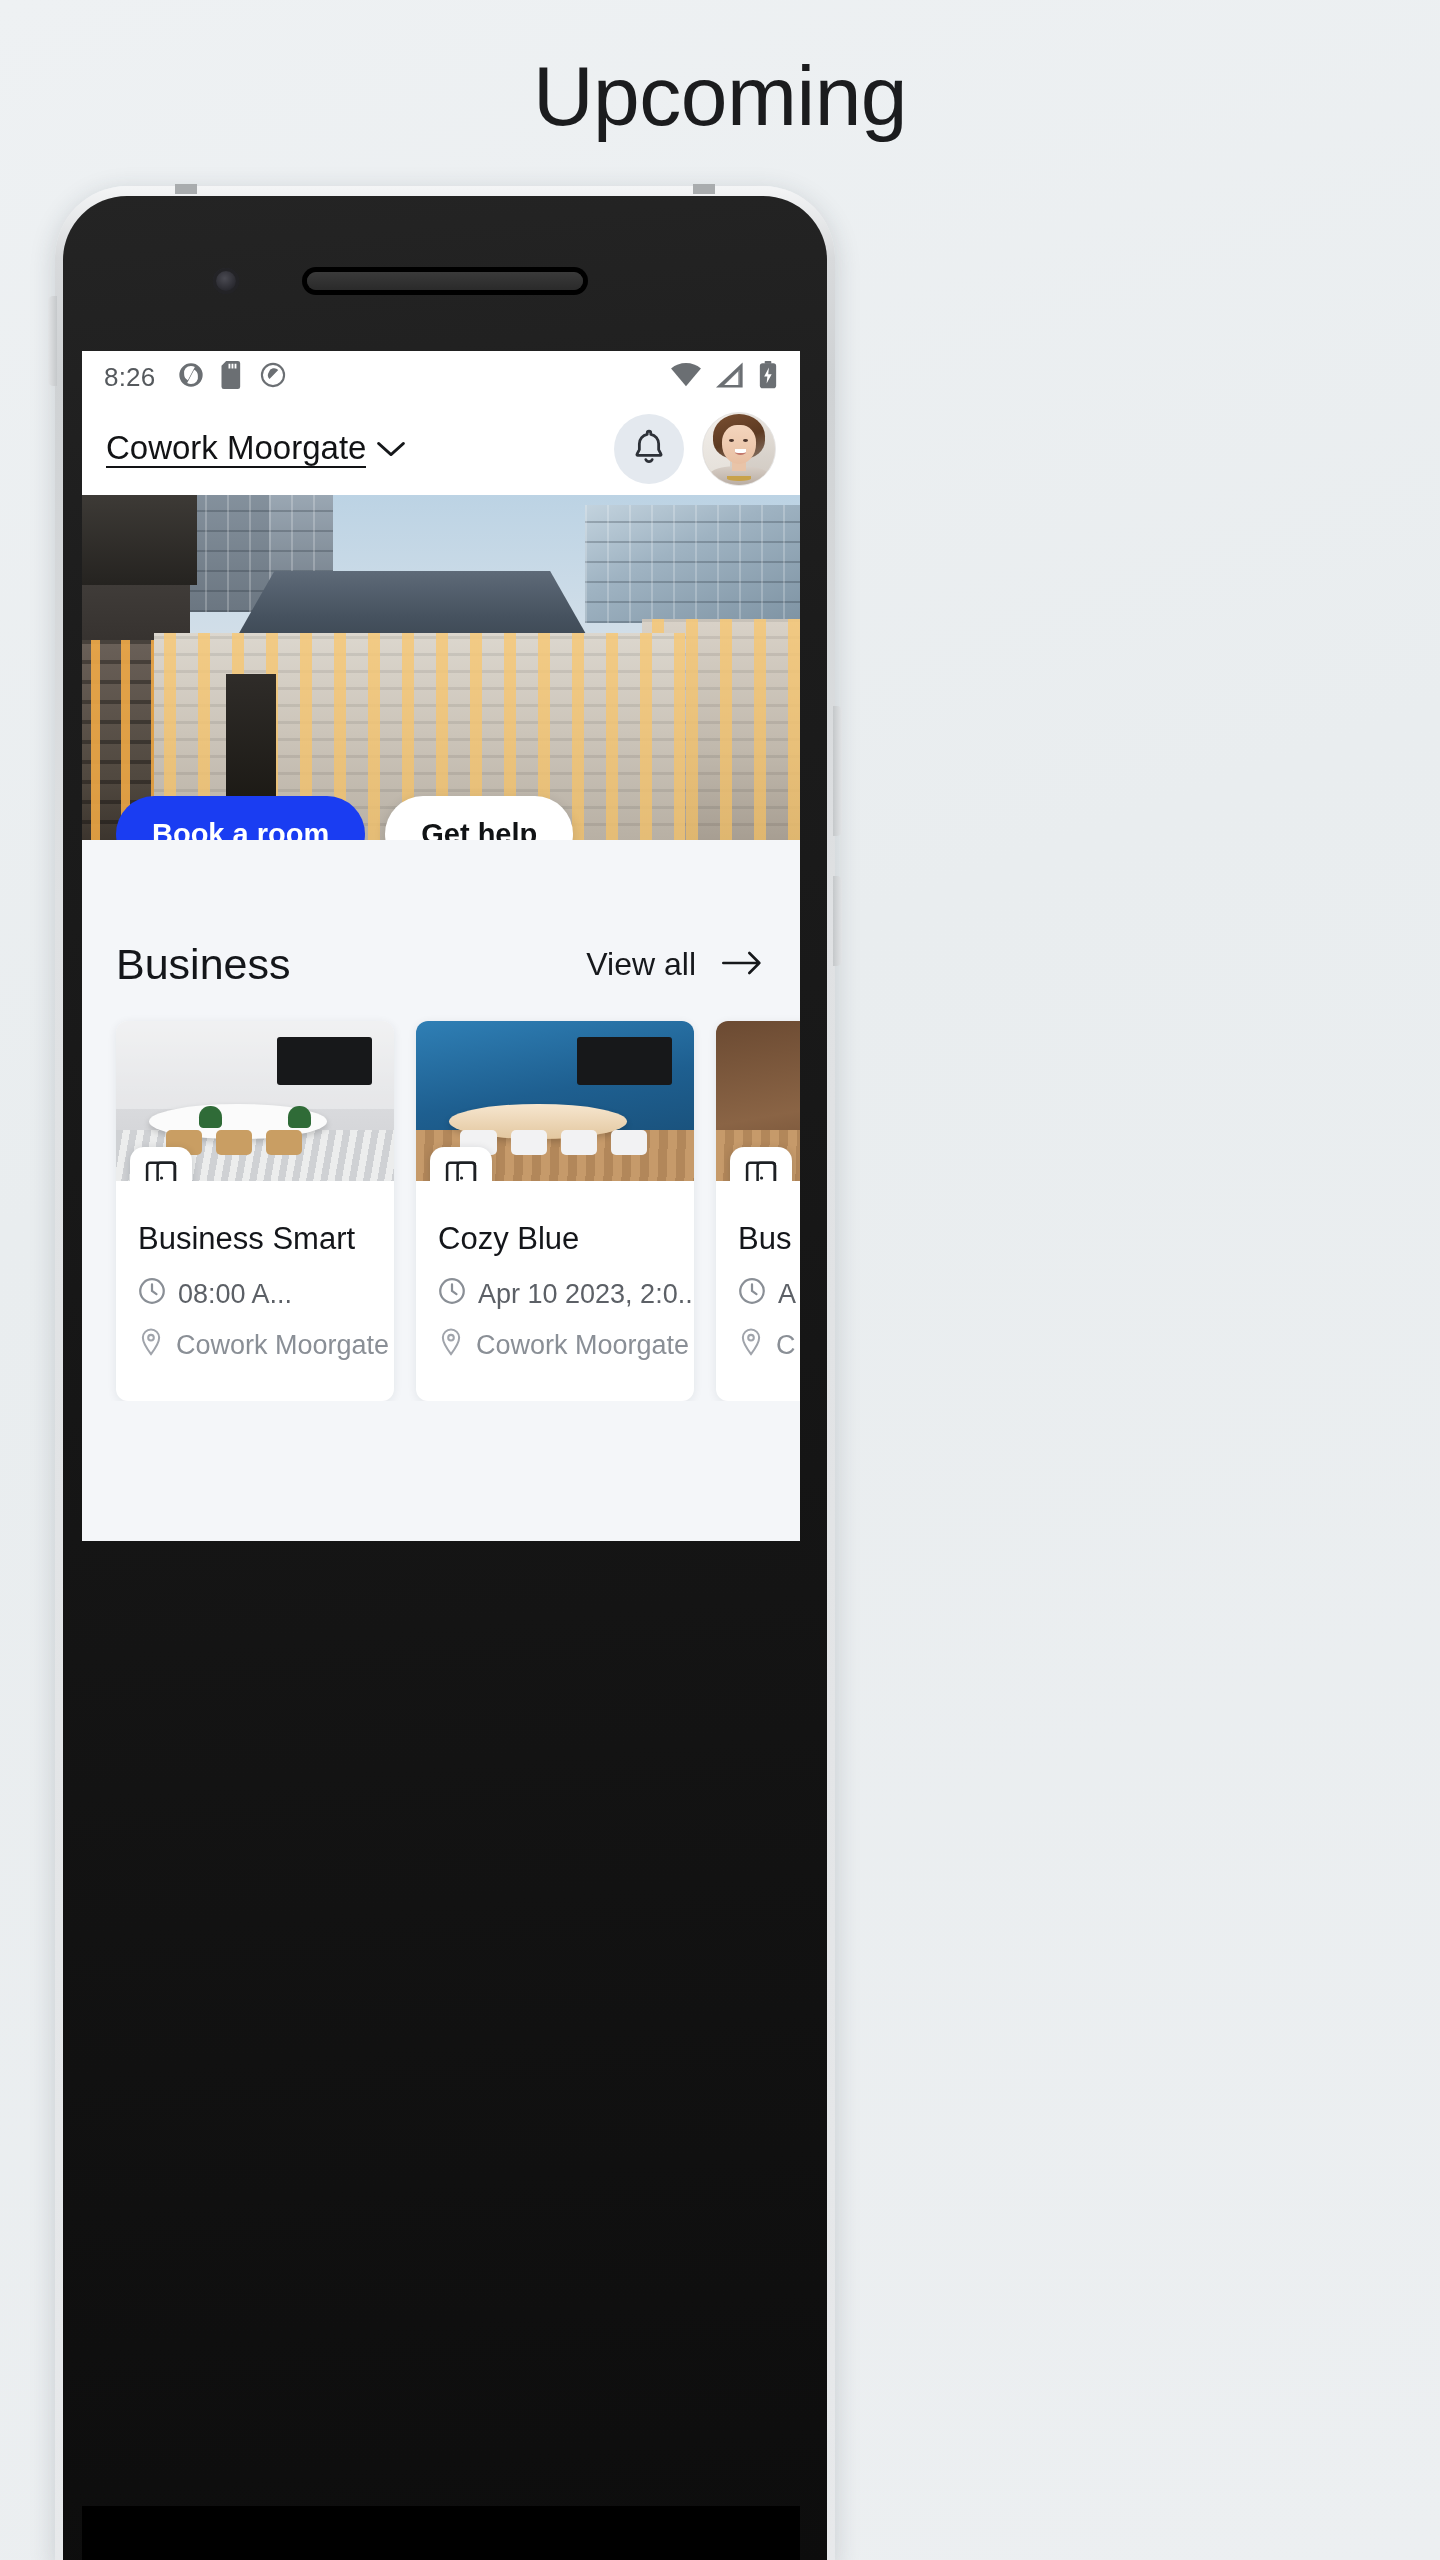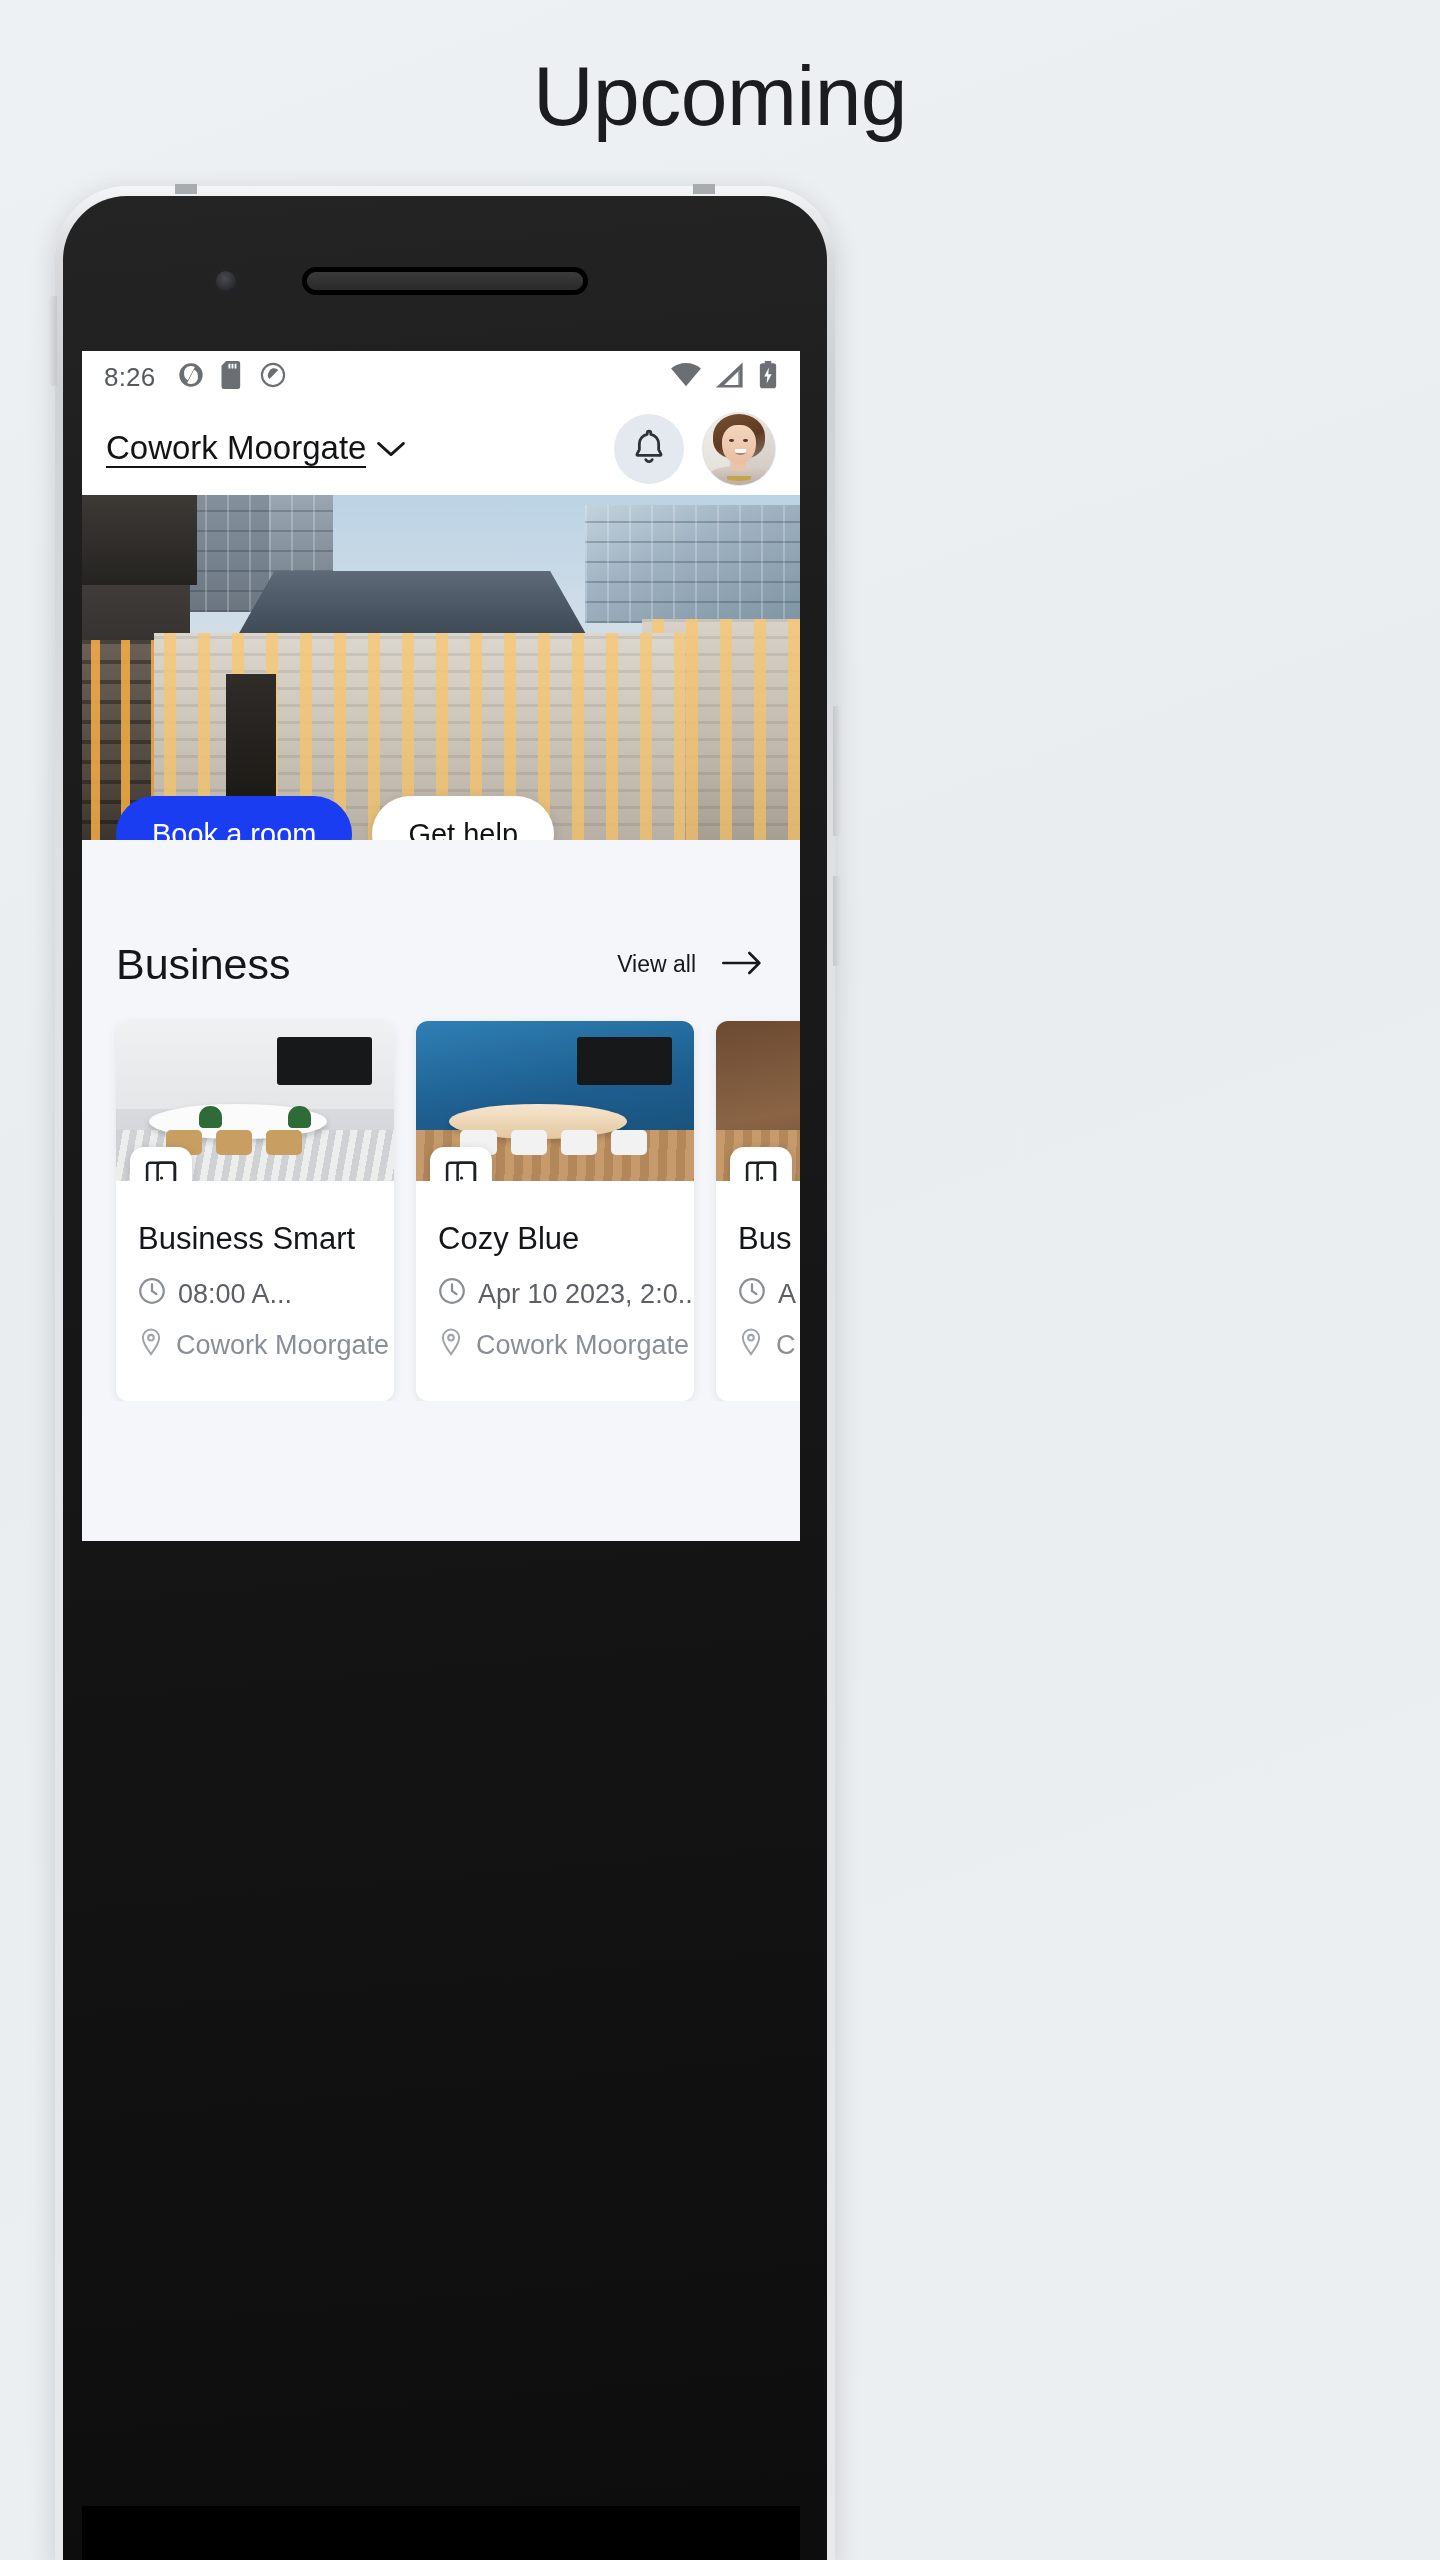--- a/index.html
+++ b/index.html
@@ -232,21 +232,21 @@
   
   .cta-row {
     position: absolute;
     left: 34px; bottom: -32px;
     display: flex; align-items: center; gap: 20px;
     z-index: 5;
   }
   .btn {
     border: none;
     border-radius: 40px;
-    font-size: 29px; font-weight: 400;
+    font-size: 29px; font-weight: 700;
     padding: 0 36px;
     height: 76px;
     display: flex; align-items: center; justify-content: center;
     font-family: "Liberation Sans", sans-serif;
     cursor: pointer;
   }
   .btn.primary { background: #1a3df2; color: #fff; }
   .btn.secondary {
     background: #fff; color: #111315;
     box-shadow: 0 3px 12px rgba(20,30,45,0.14);
@@ -258,21 +258,21 @@
     height: 100%;
     padding-top: 62px;
     position: relative;
   }
   .section-head {
     display: flex; align-items: center;
     padding: 38px 34px 0 34px;
   }
   .section-title { font-size: 43px; font-weight: 400; color: #14161a; }
   .sh-spacer { flex: 1; }
-  .view-all { font-size: 23px; color: #16181c; font-weight: 400; cursor: pointer; }
+  .view-all { font-size: 32px; color: #16181c; font-weight: 400; cursor: pointer; }
   .arrow-right { margin-left: 26px; margin-right: 4px; }
 
   
   .cards {
     display: flex; gap: 22px;
     padding: 32px 0 0 34px;
     overflow: hidden;
   }
   .card {
     flex: 0 0 auto;

